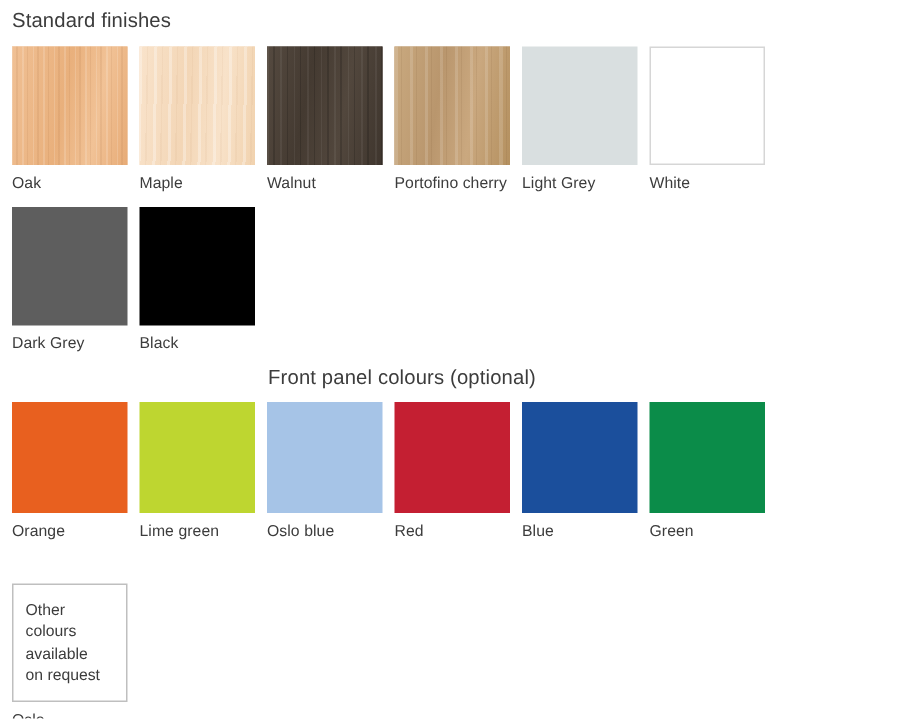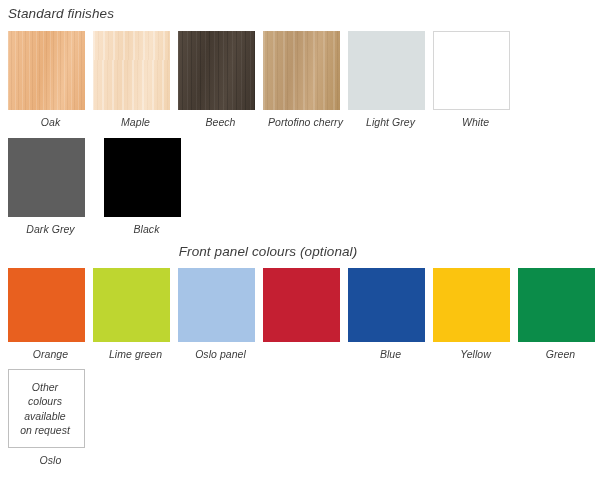--- a/index.html
+++ b/index.html
@@ -14,36 +14,34 @@
     color: #3a3a3a;
     overflow: hidden;
     position: relative;
   }
   .page {
     position: relative;
     width: 536px;
     height: 479px;
     box-sizing: border-box;
     padding: 0 8px;
-    font-style: italic;
   }
   .section-heading {
     font-size: 13.5px;
     line-height: 16px;
     color: #3c3c3c;
     font-weight: 400;
     letter-spacing: 0.1px;
   }
   #standard-heading { padding-top: 6px; }
   #front-heading { padding-top: 9px; text-align: center; }
 
   .swatch-row {
     display: flex;
     align-items: flex-start;
-    text-align: center;
   }
   .swatch-cell {
     width: 85px;
     flex: 0 0 85px;
     box-sizing: border-box;
   }
   .swatch {
     width: 77px;
     height: 79px;
     box-sizing: border-box;
@@ -57,21 +55,21 @@
     font-size: 10.5px;
     line-height: 12px;
     color: #3c3c3c;
     padding-top: 6px;
     white-space: nowrap;
     letter-spacing: 0.05px;
   }
 
   
   #standard-row-1 { padding-top: 9px; }
-  #standard-row-2 { padding-top: 10px; gap: 11px; }
+  #standard-row-2 { padding-top: 10px; }
   #colour-row { padding-top: 8px; }
   #other-row   { padding-top: 9px; }
 
   #colour-row .swatch { height: 74px; }
 
   
   .fin-oak {
     background-color: #edb787;
     background-image:
       repeating-linear-gradient(90deg,
@@ -133,21 +131,21 @@
     <div class="swatch-cell">
       <div class="swatch fin-oak"></div>
       <div class="swatch-label">Oak</div>
     </div>
     <div class="swatch-cell">
       <div class="swatch fin-maple"></div>
       <div class="swatch-label">Maple</div>
     </div>
     <div class="swatch-cell">
       <div class="swatch fin-walnut"></div>
-      <div class="swatch-label">Beech</div>
+      <div class="swatch-label">Walnut</div>
     </div>
     <div class="swatch-cell">
       <div class="swatch fin-portofino"></div>
       <div class="swatch-label">Portofino cherry</div>
     </div>
     <div class="swatch-cell">
       <div class="swatch" style="background:#D9DFE0;"></div>
       <div class="swatch-label">Light Grey</div>
     </div>
     <div class="swatch-cell">
@@ -173,41 +171,38 @@
     <div class="swatch-cell">
       <div class="swatch" style="background:#E8601F;"></div>
       <div class="swatch-label">Orange</div>
     </div>
     <div class="swatch-cell">
       <div class="swatch" style="background:#BED630;"></div>
       <div class="swatch-label">Lime green</div>
     </div>
     <div class="swatch-cell">
       <div class="swatch" style="background:#A6C4E7;"></div>
-      <div class="swatch-label">Oslo panel</div>
+      <div class="swatch-label">Oslo blue</div>
     </div>
     <div class="swatch-cell">
       <div class="swatch" style="background:#C41F32;"></div>
+      <div class="swatch-label">Red</div>
     </div>
     <div class="swatch-cell">
       <div class="swatch" style="background:#1B4F9C;"></div>
       <div class="swatch-label">Blue</div>
     </div>
     <div class="swatch-cell">
-      <div class="swatch" style="background:#FBC40F;"></div>
-      <div class="swatch-label">Yellow</div>
-    </div>
-    <div class="swatch-cell">
       <div class="swatch" style="background:#0B8C49;"></div>
       <div class="swatch-label">Green</div>
     </div>
   </div>
 
   <div class="swatch-row" id="other-row">
     <div class="swatch-cell">
-      <div class="swatch bordered" style="background:#ffffff; border-color:#BFBFBF; display:flex; align-items:center; justify-content:flex-start; padding:4px 8px;">
+      <div class="swatch bordered" style="background:#ffffff; border-color:#BFBFBF; display:flex; align-items:center; justify-content:flex-start; padding:4px 8px;margin-top:20px;">
         <span style="font-size:10.5px; line-height:14.5px; color:#3c3c3c; display:block; max-width:56px;">Other colours available on request</span>
       </div>
       <div class="swatch-label">Oslo</div>
     </div>
   </div>
 
 </div>
 
 </body></html>

